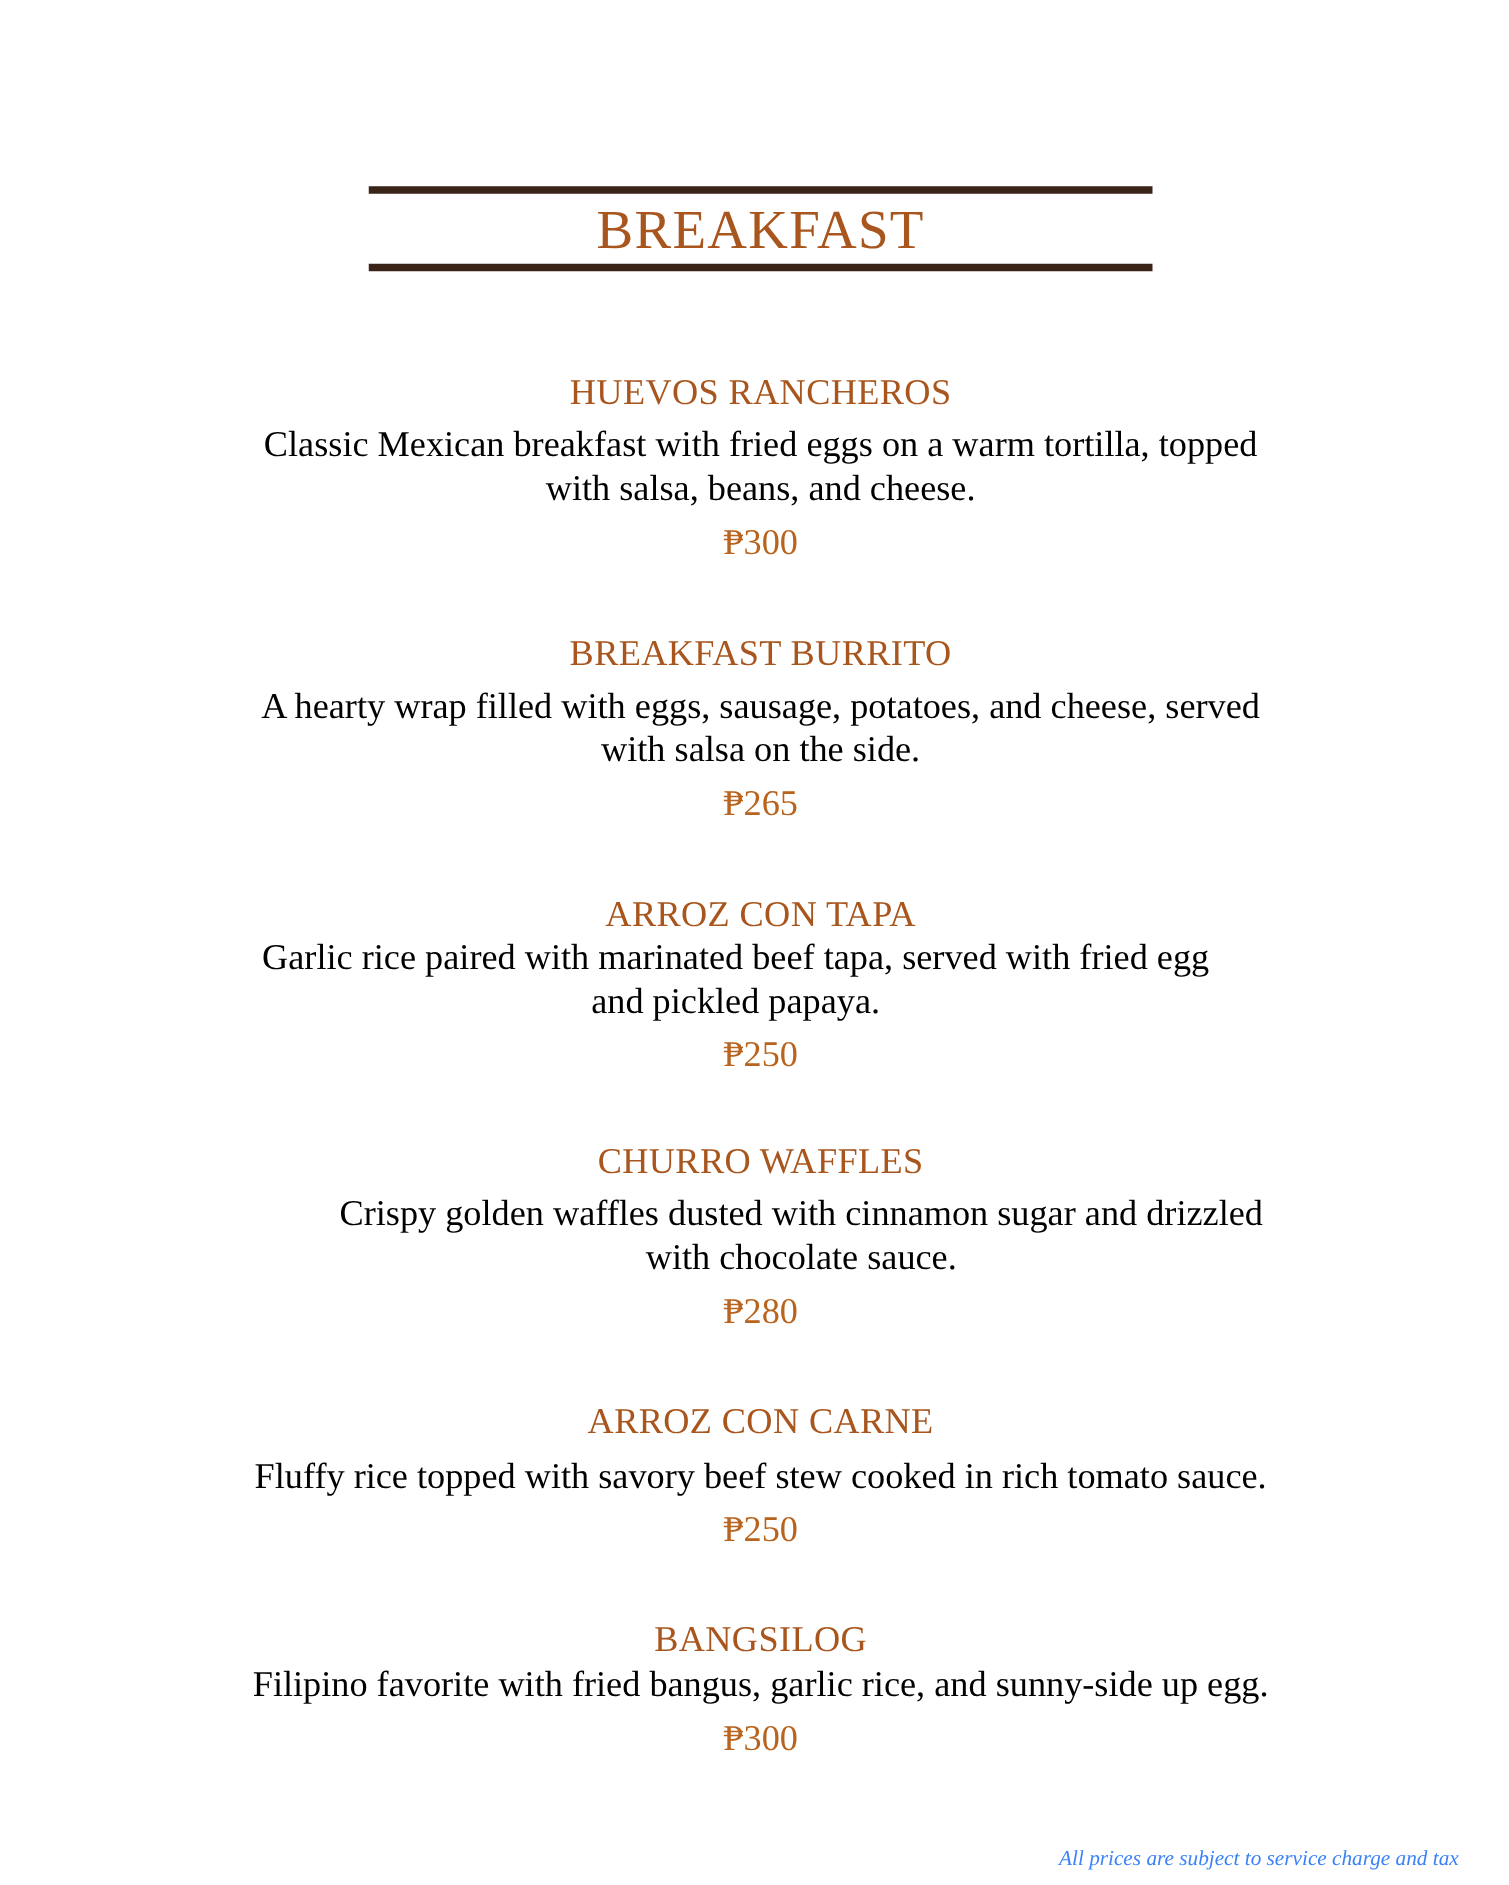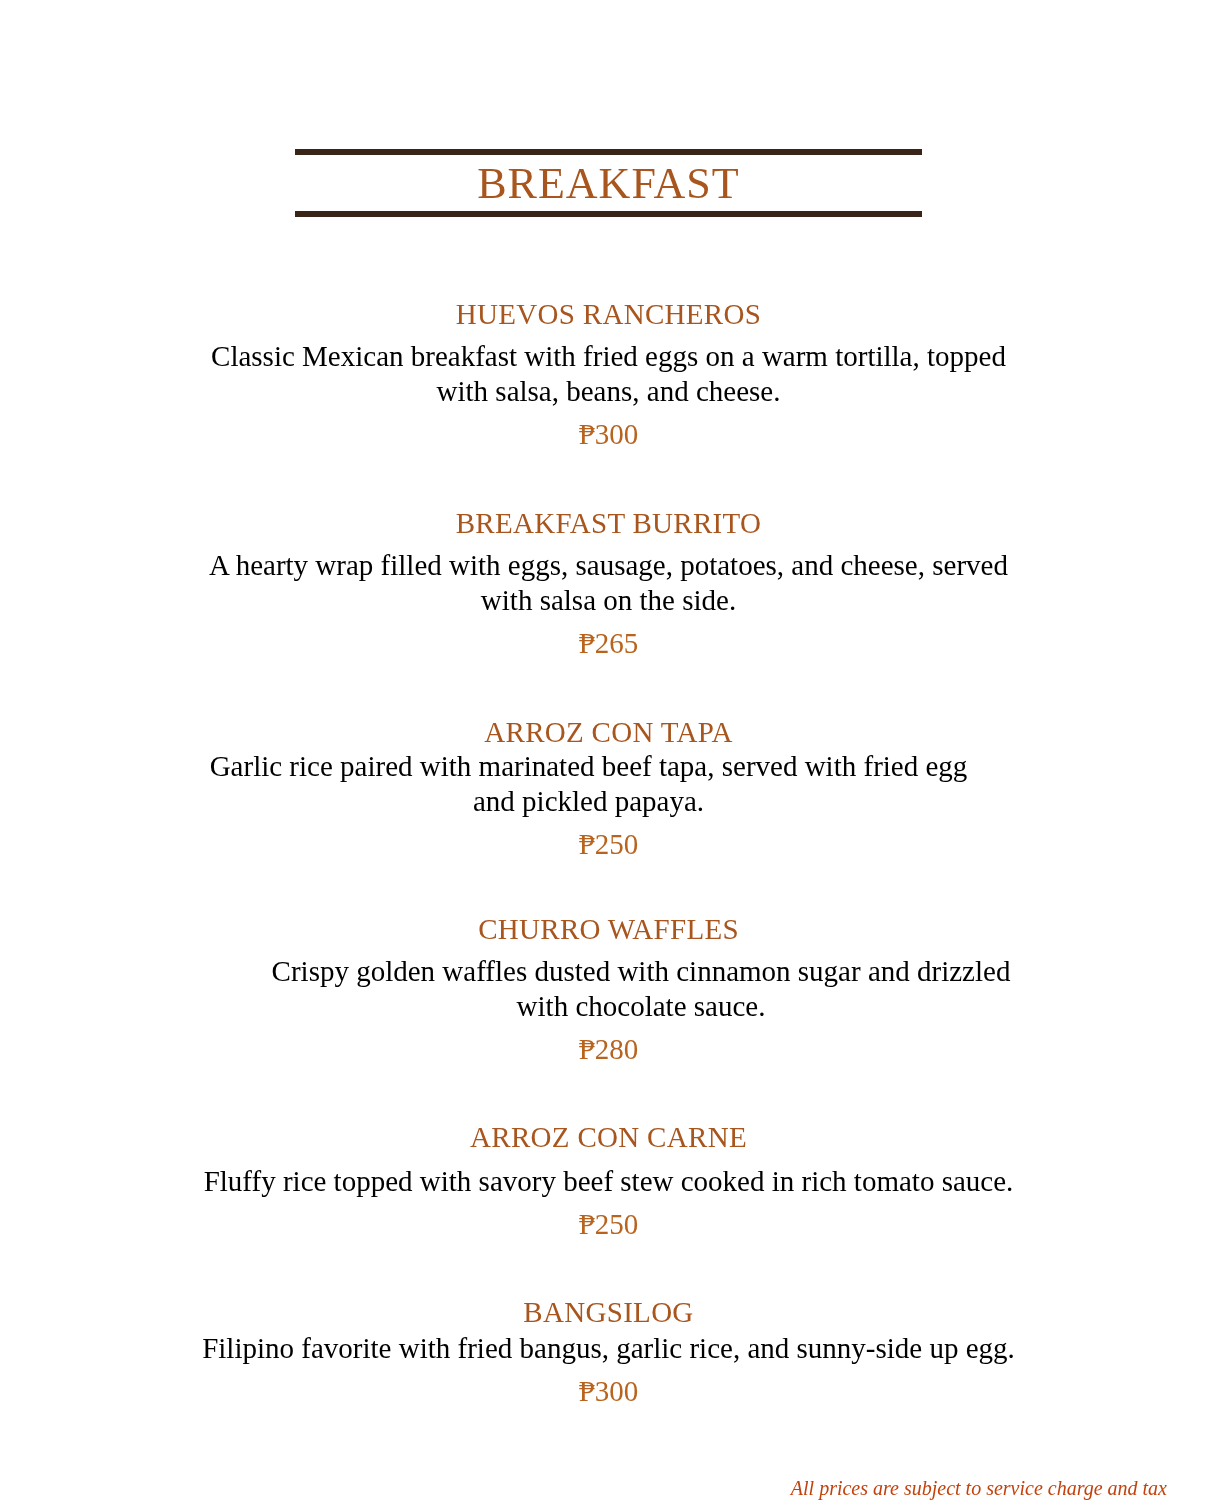--- a/index.html
+++ b/index.html
@@ -8,21 +8,21 @@
     .rule { position: absolute; left: 295px; width: 627px; height: 6px; background: #3a2418; }
     .rule.top { top: 149px; }
     .rule.bottom { top: 211px; }
     .page-title { position: absolute; top: 158px; left: 0; width: 1217px; text-align: center;
                   font-size: 44px; color: #a8561e; letter-spacing: 1px; line-height: 52px; }
     .item { position: absolute; left: 0; width: 1217px; text-align: center; }
     .item-name { font-size: 29px; color: #a8561e; line-height: 34px; letter-spacing: 0.3px; }
     .item-desc { font-size: 29px; color: #000; line-height: 35px; margin-top: 8px; }
     .item-price { font-size: 29px; color: #b8641e; line-height: 34px; margin-top: 8px; }
     .footer-note { position: absolute; right: 40px; top: 1477px; font-style: italic;
-                   font-size: 20px; color: #c2410c; }
+                   font-size: 17px; color: #3b82f6; }
   </style>
 </head>
 <body>
 
 <div class="rule top"></div>
 <div class="page-title">BREAKFAST</div>
 <div class="rule bottom"></div>
 
 <div class="item" style="top:297px;">
   <div class="item-name">HUEVOS RANCHEROS</div>

